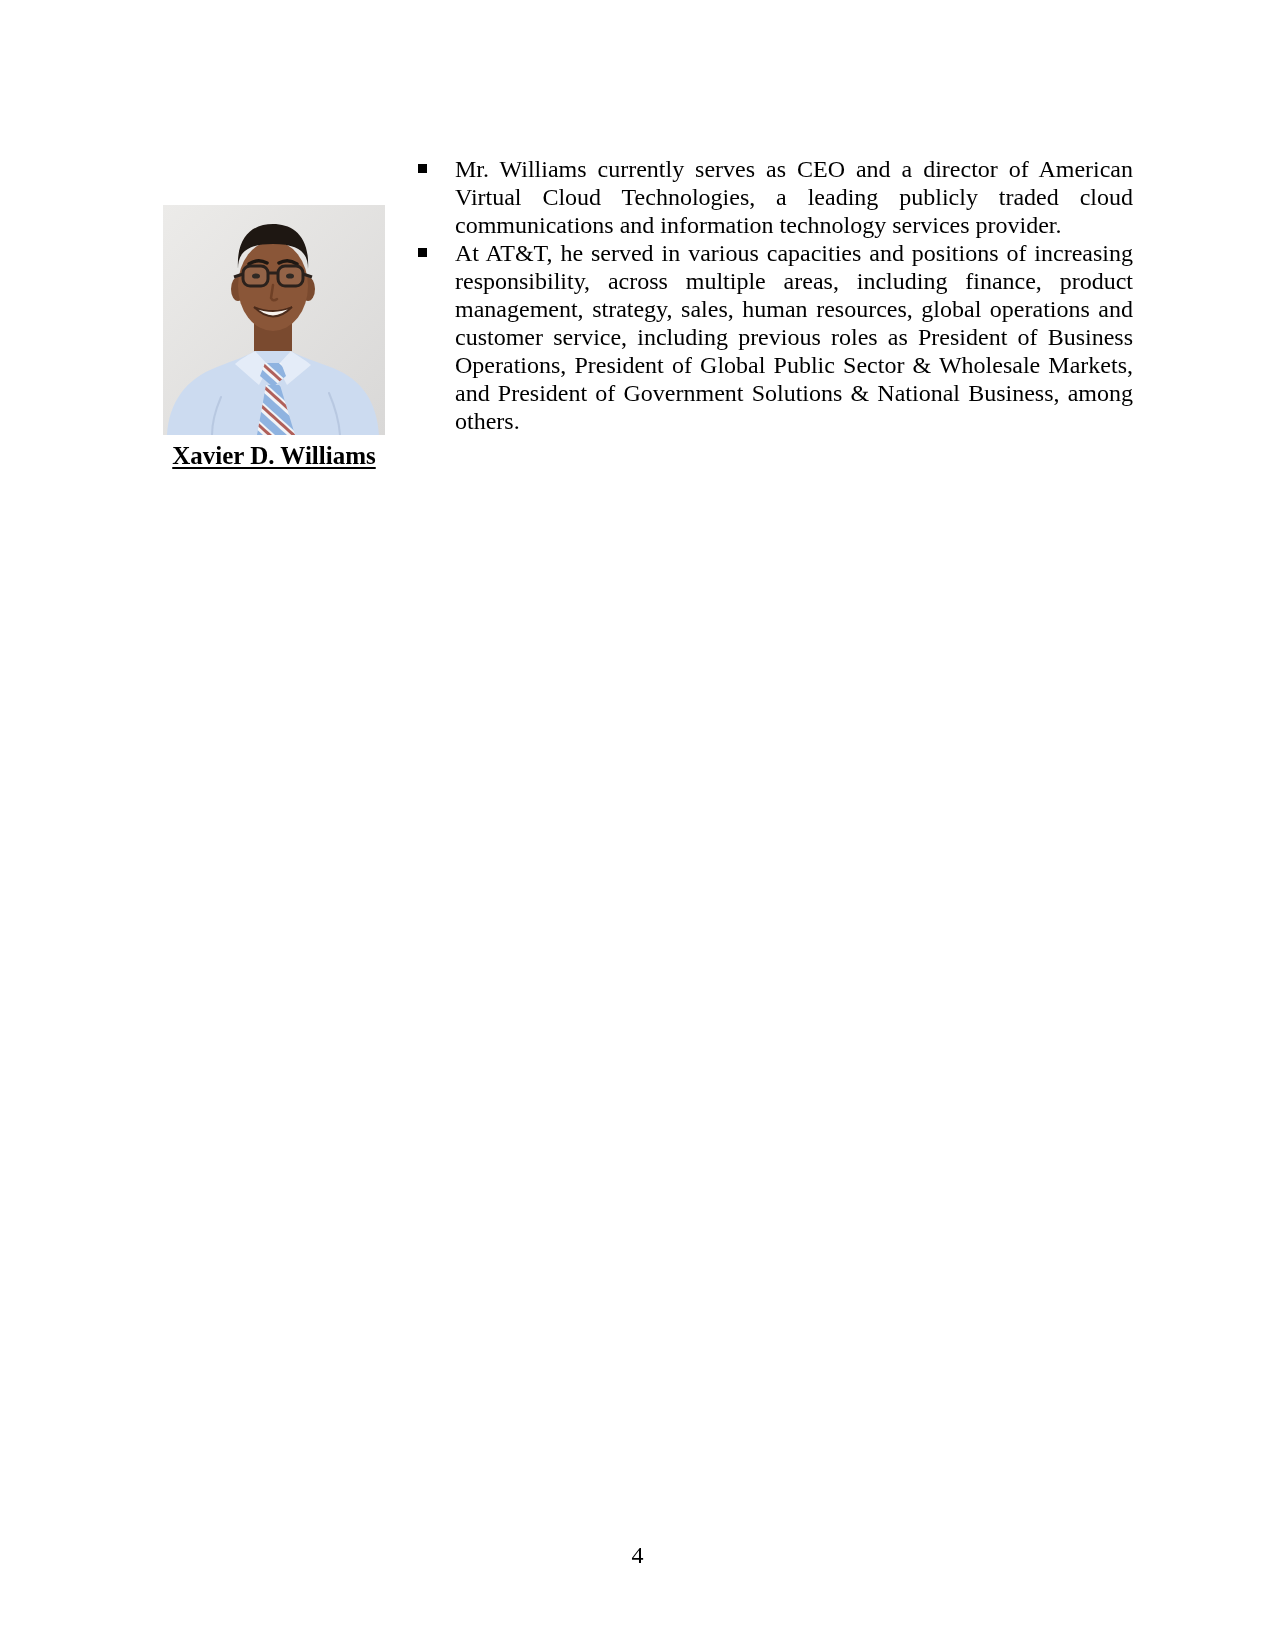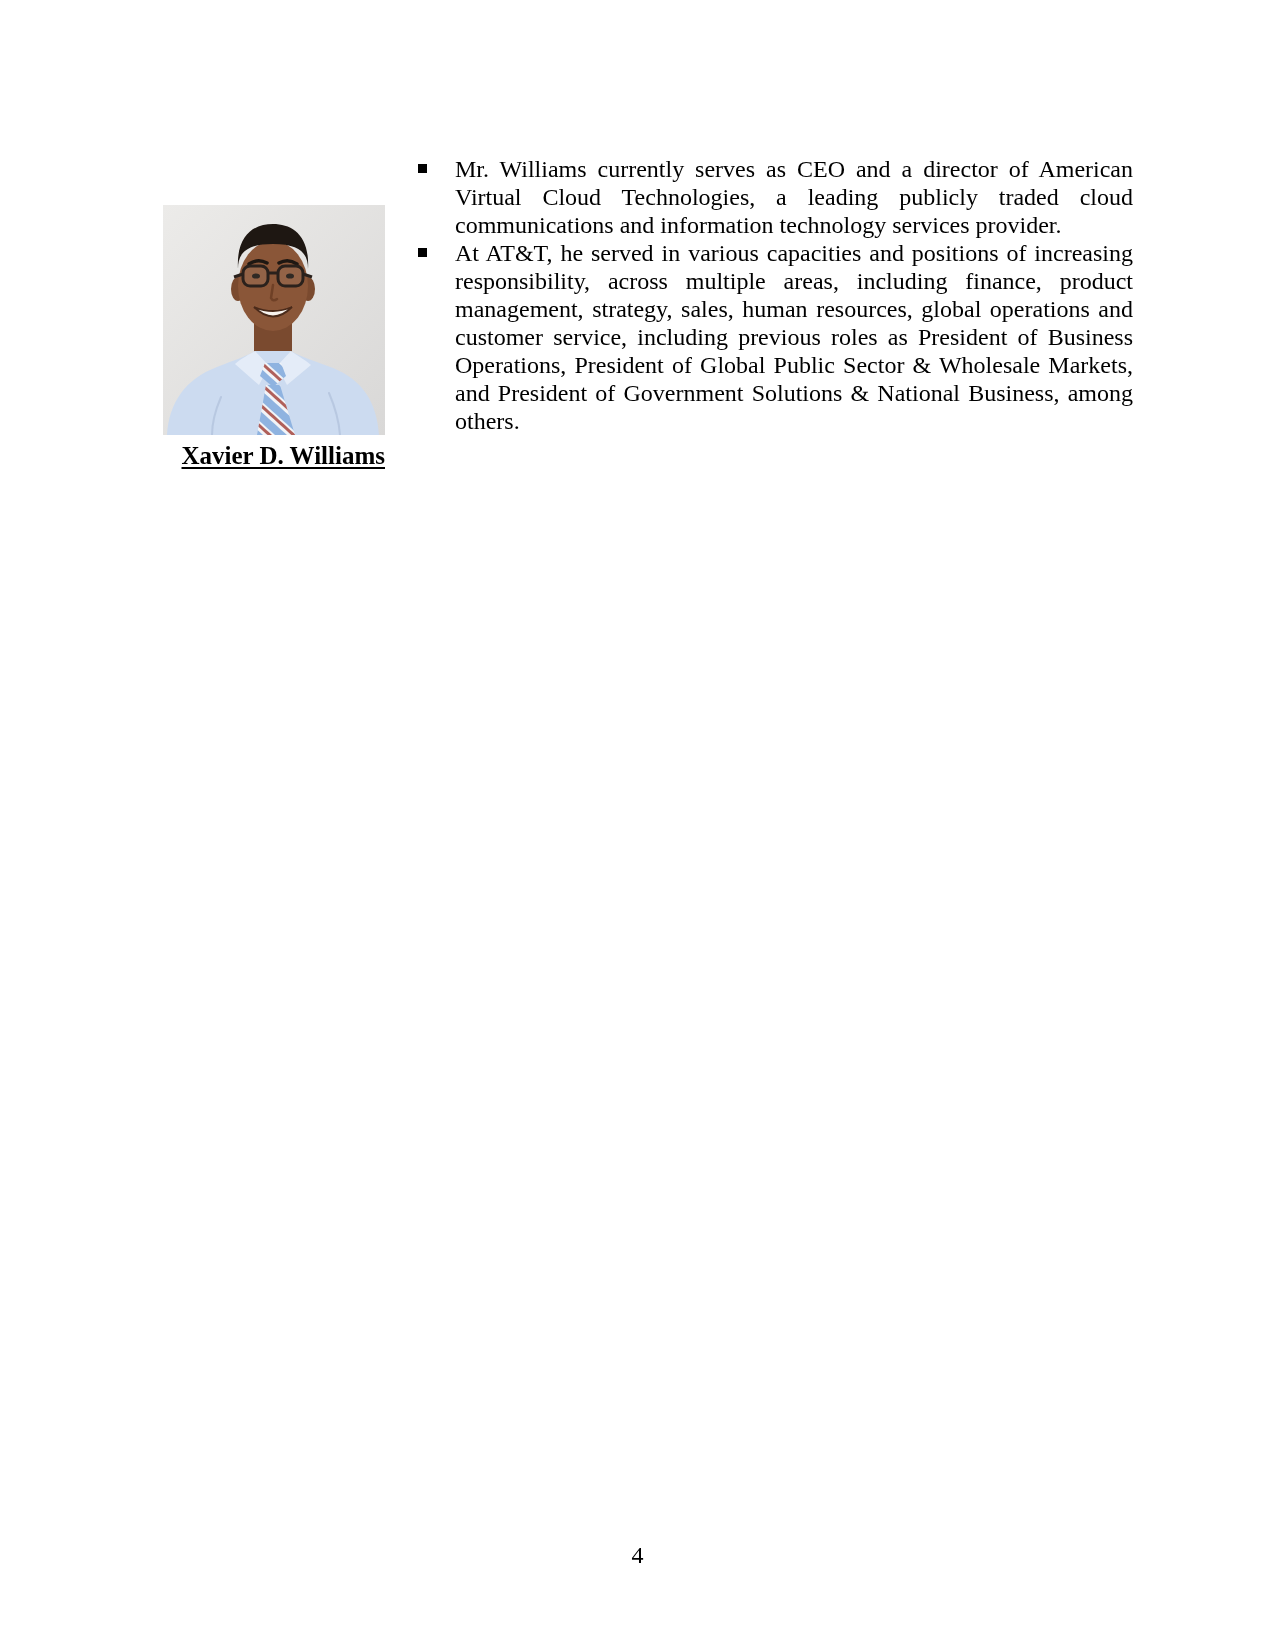--- a/index.html
+++ b/index.html
@@ -17,21 +17,21 @@
     overflow: hidden;
   }
 
   
   .profile-figure {
     position: absolute;
     left: 163px;
     top: 205px;
     width: 222px;
     margin: 0;
-    text-align: right;
+    text-align: center;
   }
   .photo-frame {
     width: 222px;
     height: 230px;
     display: block;
   }
   .photo-caption {
     display: block;
     margin-top: 7px;
     font-size: 25px;

